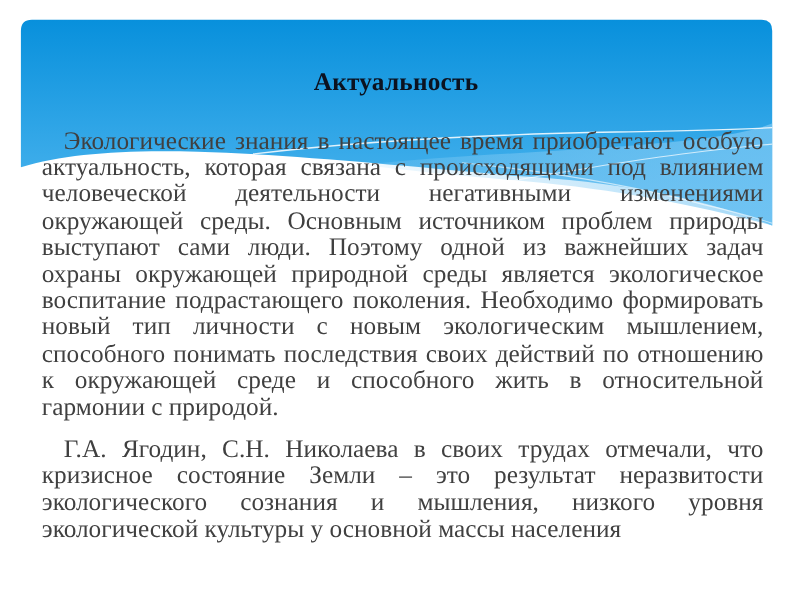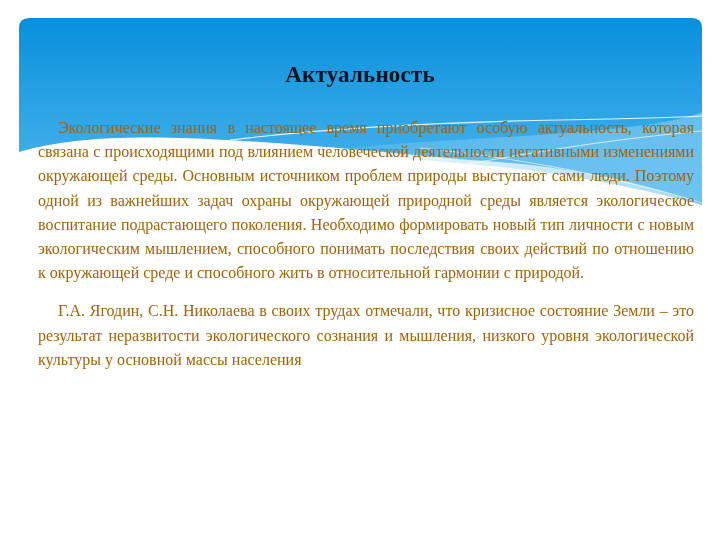--- a/index.html
+++ b/index.html
@@ -7,21 +7,21 @@
   .slide { position:absolute; left:0; top:0; width:720px; height:540px; background:#ffffff; }
   .bg-svg { position:absolute; left:0; top:0; width:720px; height:540px; }
   .title {
     position:absolute; left:0; top:62px; width:720px; text-align:center;
     font-family:"Liberation Serif", "DejaVu Serif", serif; font-weight:bold;
     font-size:23px; color:#0b1220; letter-spacing:0.2px;
   }
   .body {
     position:absolute; left:38px; top:116px; width:656px;
     font-family:"Liberation Serif", "DejaVu Serif", serif;
-    font-size:16px; line-height:24.2px; color:#a16207;
+    font-size:23px; line-height:24.2px; color:#404040;
     text-align:justify;
   }
   .body p { margin:0; text-indent:20px; }
   .body p + p { margin-top:14px; }
 </style>
 </head>
 <body>
 
 <div class="slide">
   <svg class="bg-svg" viewBox="0 0 720 540" xmlns="http://www.w3.org/2000/svg">

